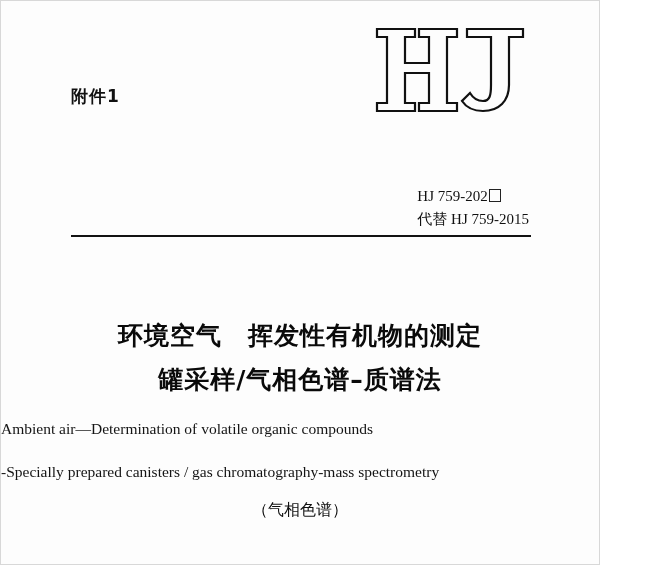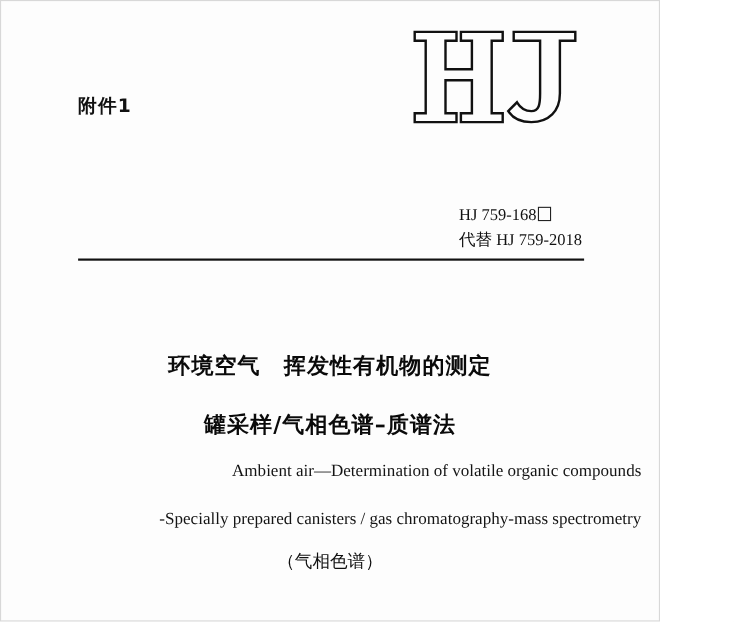--- a/index.html
+++ b/index.html
@@ -97,33 +97,33 @@
   }
 
   
   .cn-title {
     position: absolute;
     left: 0;
     right: 0;
     text-align: center;
     font-family: "DejaVu Sans", sans-serif;
     font-weight: 700;
-    font-size: 20px;
+    font-size: 25px;
     letter-spacing: 1px;
     color: #0a0a0a;
   }
   .cn-title.line1 { top: 318px; }
-  .cn-title.line2 { top: 372px; }
+  .cn-title.line2 { top: 362px; }
 
   
   .en-title {
     position: absolute;
     left: 0;
     right: 16px;
-    text-align: right;
+    text-align: left;
     font-family: "Liberation Serif", serif;
     font-size: 15.5px;
     color: #141414;
   }
   .en-title.line1 { top: 419px; }
   .en-title.line2 { top: 462px; }
 
   
   .draft-note {
     position: absolute;
@@ -149,22 +149,22 @@
 
         <path d="M6 6 L44 6 L44 14 L34 14 L34 40 L58 40 L58 14 L48 14 L48 6 L86 6 L86 14 L76 14 L76 80 L86 80 L86 88 L48 88 L48 80 L58 80 L58 50 L34 50 L34 80 L44 80 L44 88 L6 88 L6 80 L16 80 L16 14 L6 14 Z"></path>
 
         <path d="M96 6 L152 6 L152 14 L138 14 L138 62 C138 78 128 88 112 88 C102 88 95 84 91 78 L99 70 C102 75 106 78 112 78 C119 78 120 72 120 62 L120 14 L96 14 Z"></path>
       </g>
     </svg>
   </div>
 
 
   <div class="std-numbers">
-    <div class="num-line"><span>HJ 759-168</span><span class="boxchar"></span></div>
-    <div class="num-line">代替 HJ 759-2018</div>
+    <div class="num-line"><span>HJ 759-202</span><span class="boxchar"></span></div>
+    <div class="num-line">代替 HJ 759-2015</div>
   </div>
 
   <div class="header-rule"></div>
 
   <div class="cn-title line1">环境空气　挥发性有机物的测定</div>
   <div class="cn-title line2">罐采样/气相色谱–质谱法</div>
 
   <div class="en-title line1">Ambient air—Determination of volatile organic compounds</div>
   <div class="en-title line2">-Specially prepared canisters / gas chromatography-mass spectrometry</div>
 

